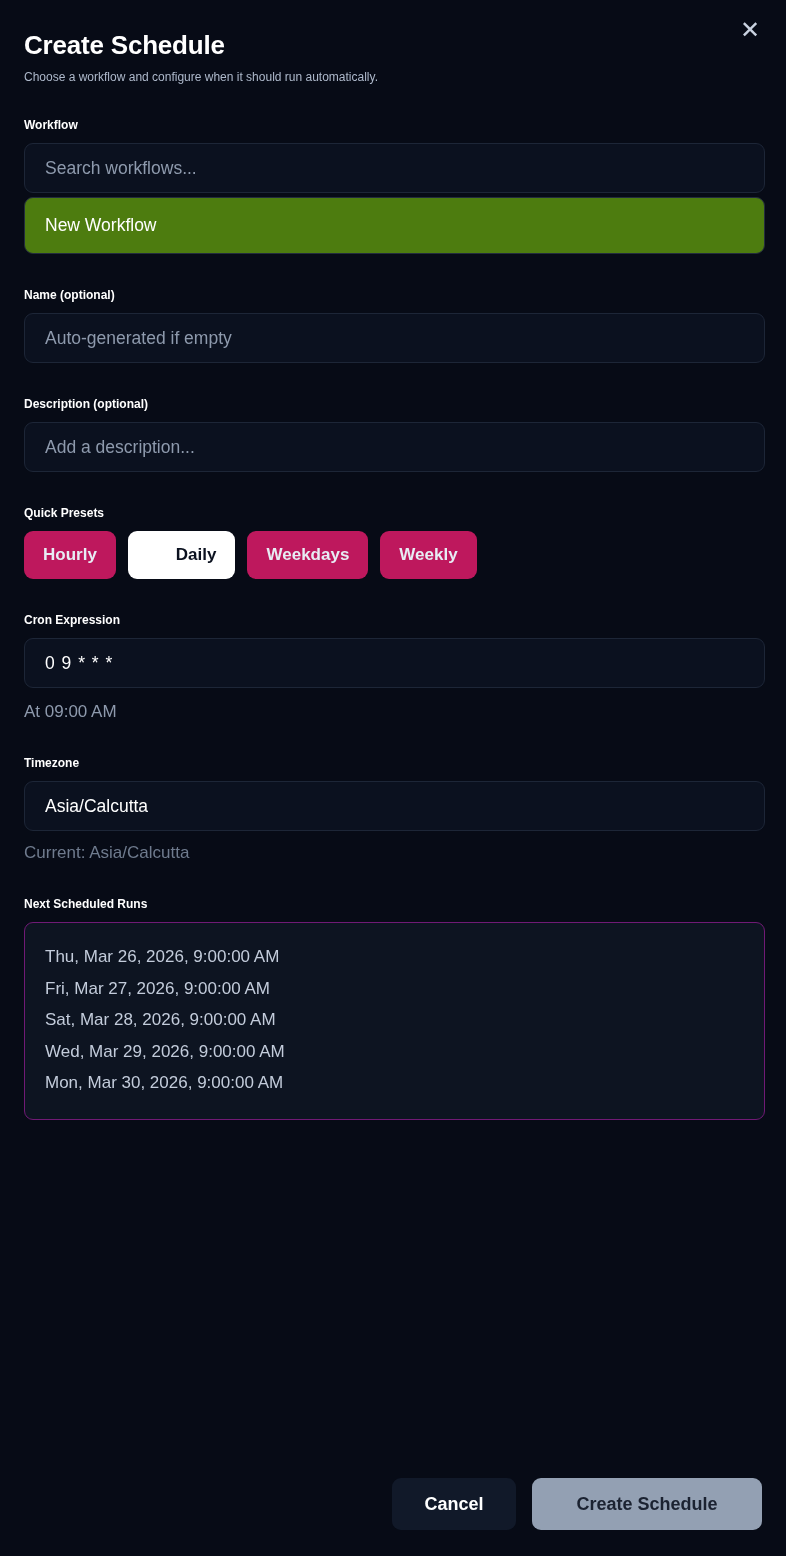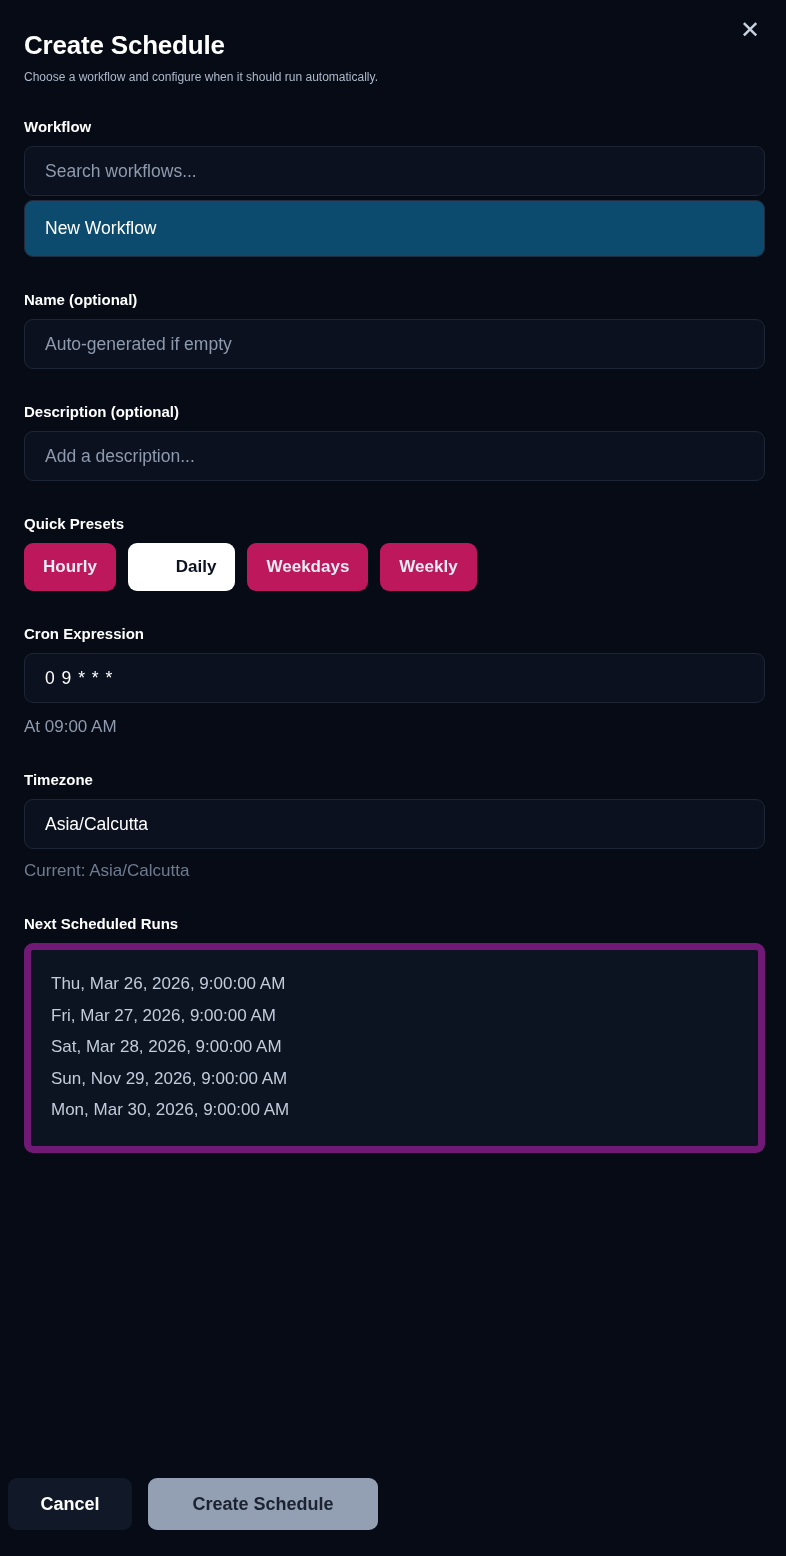--- a/index.html
+++ b/index.html
@@ -38,21 +38,21 @@
     color: #ffffff;
     letter-spacing: -0.2px;
     margin-top: 6px;
   }
   .subtitle {
     font-size: 12px;
     color: #aeb9cb;
     margin-top: 9px;
   }
   .section-label {
-    font-size: 15px;
+    font-size: 12px;
     font-weight: bold;
     color: #ffffff;
     margin-top: 34px;
     margin-bottom: 11px;
   }
   .field {
     width: 741px;
     height: 50px;
     background: #0b111f;
     border: 1px solid #1d2637;
@@ -61,21 +61,21 @@
     align-items: center;
     padding: 0 20px;
     font-size: 17.5px;
     color: #ffffff;
     cursor: text;
   }
   .field.placeholder-text { color: #8e9aad; }
   .option-row {
     width: 741px;
     height: 57px;
-    background: #0c4a6e;
+    background: #4d7c0f;
     border: 1px solid #232c3e;
     border-radius: 9px;
     display: flex;
     align-items: center;
     padding: 0 20px;
     font-size: 17.5px;
     color: #ffffff;
     margin-top: 4px;
     cursor: pointer;
   }
@@ -106,36 +106,37 @@
   }
   .hint {
     font-size: 17px;
     color: #8e9aad;
     margin-top: 14px;
   }
   .hint.dim { color: #6f7b8e; margin-top: 12px; }
   .runs-box {
     width: 741px;
     background: #0d1421;
-    border: 7px solid #701a75;
+    border: 1px solid #701a75;
     border-radius: 9px;
     padding: 18px 20px 20px 20px;
     margin-top: 2px;
   }
   .run-line {
     font-size: 17px;
     color: #c3ccdb;
     line-height: 31.5px;
   }
   .footer {
     position: absolute;
-    left: 8px;
+    left: 24px;
     right: 24px;
     bottom: 26px;
     display: flex;
+    justify-content: flex-end;
     gap: 16px;
   }
   .btn {
     height: 52px;
     border-radius: 9px;
     font-size: 18px;
     font-weight: bold;
     border: none;
     cursor: pointer;
     font-family: "Liberation Sans", sans-serif;
@@ -189,21 +190,21 @@
 
   <div class="section-label">Timezone</div>
   <div class="field">Asia/Calcutta</div>
   <div class="hint dim">Current: Asia/Calcutta</div>
 
   <div class="section-label">Next Scheduled Runs</div>
   <div class="runs-box">
     <div class="run-line">Thu, Mar 26, 2026, 9:00:00 AM</div>
     <div class="run-line">Fri, Mar 27, 2026, 9:00:00 AM</div>
     <div class="run-line">Sat, Mar 28, 2026, 9:00:00 AM</div>
-    <div class="run-line">Sun, Nov 29, 2026, 9:00:00 AM</div>
+    <div class="run-line">Wed, Mar 29, 2026, 9:00:00 AM</div>
     <div class="run-line">Mon, Mar 30, 2026, 9:00:00 AM</div>
   </div>
 
   <div class="footer">
     <button class="btn btn-cancel">Cancel</button>
     <button class="btn btn-create">Create Schedule</button>
   </div>
 
 </div>
 

